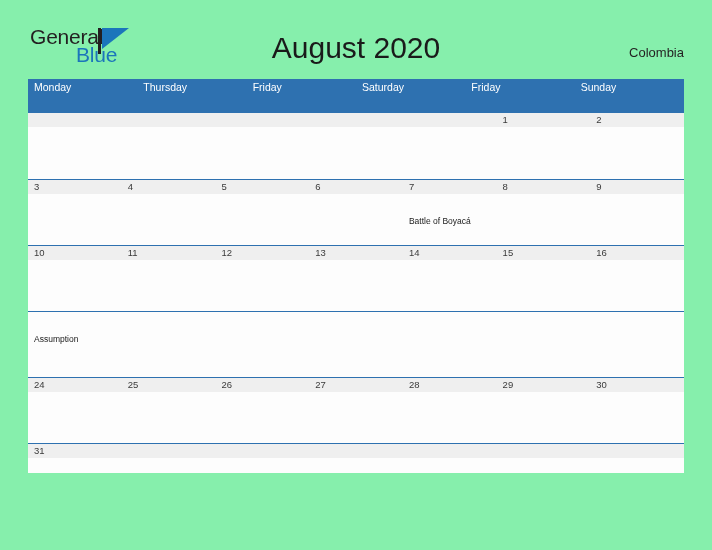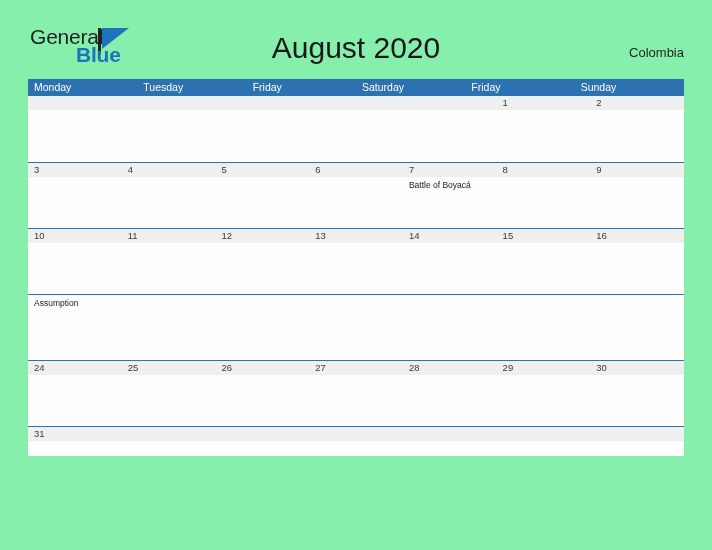--- a/index.html
+++ b/index.html
@@ -47,21 +47,20 @@
   }
   .logo-blue {
     position: absolute;
     left: 46px;
     top: 18px;
     font-size: 21px;
     line-height: 22px;
     color: #1b75bb;
     letter-spacing: -0.2px;
     font-family: "Liberation Sans", sans-serif;
-    font-weight: bold;
   }
   .logo-mark {
     position: absolute;
     left: 68px;
     top: 2px;
     width: 34px;
     height: 26px;
   }
 
   .cal-title {
@@ -91,21 +90,21 @@
   .calendar {
     position: absolute;
     left: 28px;
     top: 79px;
     width: 656px;
   }
 
   .dow-row {
     display: flex;
     background: #2e71b0;
-    height: 17px;
+    height: 34px;
   }
   .dow-cell {
     flex: 1 1 0;
     color: #ffffff;
     font-size: 10.5px;
     line-height: 17px;
     padding-left: 6px;
     box-sizing: border-box;
     white-space: nowrap;
     font-family: "Liberation Sans", sans-serif;
@@ -147,20 +146,21 @@
   .event-cell {
     flex: 1 1 0;
     font-size: 8.5px;
     line-height: 12px;
     color: #1a1a1a;
     padding-left: 6px;
     padding-top: 2px;
     box-sizing: border-box;
     font-family: "Liberation Sans", sans-serif;
     word-wrap: break-word;
+    margin-top: 19px;
   }
 </style>
 </head>
 <body>
 
 <div class="page">
 
   <div class="header">
 
     <div class="logo">
@@ -175,21 +175,21 @@
     </div>
 
     <div class="cal-title">August 2020</div>
     <div class="cal-region">Colombia</div>
   </div>
 
   <div class="calendar">
 
     <div class="dow-row">
       <div class="dow-cell">Monday</div>
-      <div class="dow-cell">Tuesday</div>
+      <div class="dow-cell">Thursday</div>
       <div class="dow-cell">Friday</div>
       <div class="dow-cell">Saturday</div>
       <div class="dow-cell">Friday</div>
       <div class="dow-cell">Sunday</div>
     </div>
 
     <div class="week-row first">
       <div class="num-strip">
         <div class="num-cell"></div>
         <div class="num-cell"></div>

